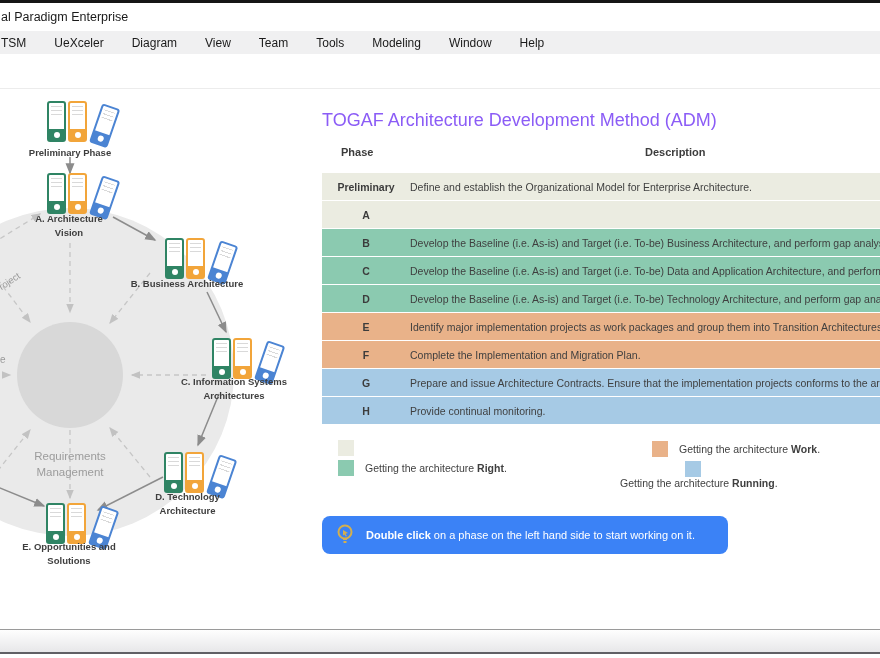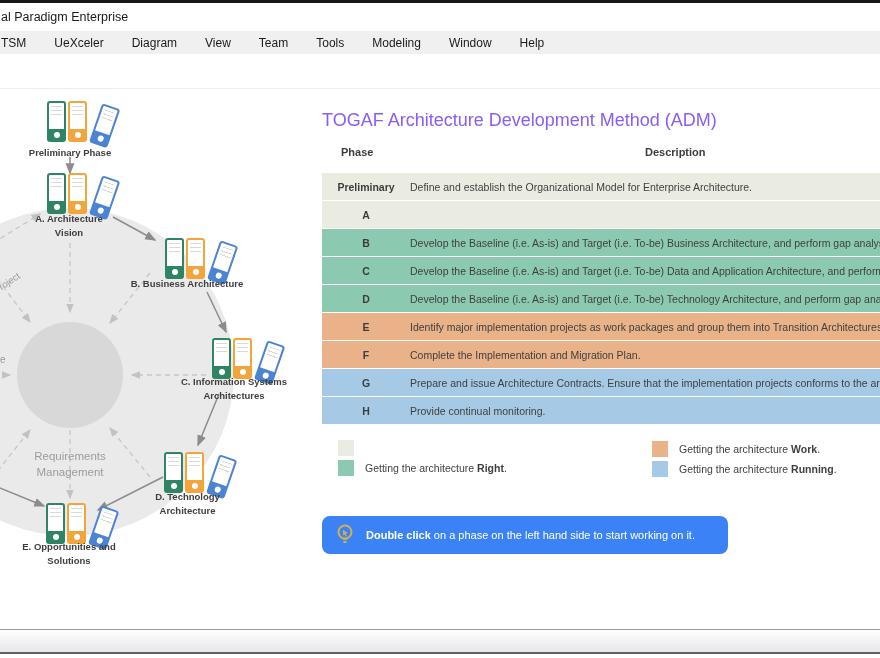--- a/index.html
+++ b/index.html
@@ -296,21 +296,21 @@
   <span class="swatch" style="background: rgb(235, 236, 225);"></span>
 </div>
 <div class="legend-item" style="left:338px;top:460px;text-align:right;">
   <span class="swatch" style="background: rgb(139, 202, 176);"></span>
   <span><span>Getting the architecture </span><b>Right</b><span>.</span></span>
 </div>
 <div class="legend-item" style="left:652px;top:441px;">
   <span class="swatch" style="background: rgb(233, 178, 137);"></span>
   <span><span>Getting the architecture </span><b>Work</b><span>.</span></span>
 </div>
-<div class="legend-item" style="left:652px;top:461px;">
+<div class="legend-item" style="left:620px;top:461px;flex-direction:column;">
   <span class="swatch" style="background: rgb(166, 202, 229);"></span>
   <span><span>Getting the architecture </span><b>Running</b><span>.</span></span>
 </div>
 
 <div class="tip-box">
   <svg width="20" height="24" viewBox="0 0 20 24">
     <circle cx="10" cy="9" r="6.5" fill="none" stroke="#d4af4e" stroke-width="2"></circle>
     <path d="M8,16 L12,16 M8.5,19 L11.5,19" stroke="#d4af4e" stroke-width="2" fill="none"></path>
     <path d="M8,7 L13,10 L10.5,10.8 L12,13 L10.8,13.6 L9.5,11.4 L8,12.6 Z" fill="#d4af4e"></path>
   </svg>

